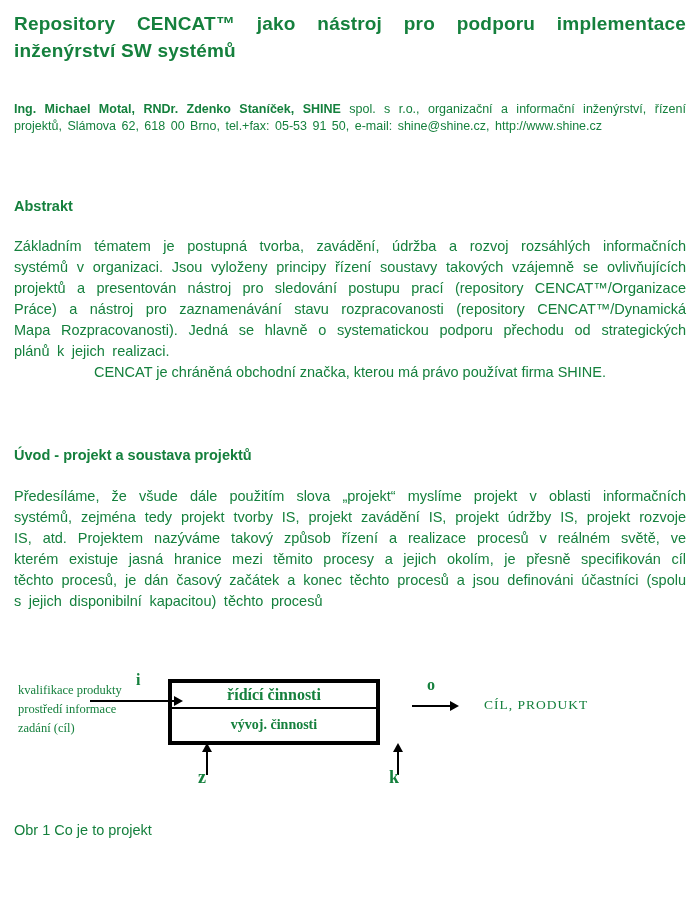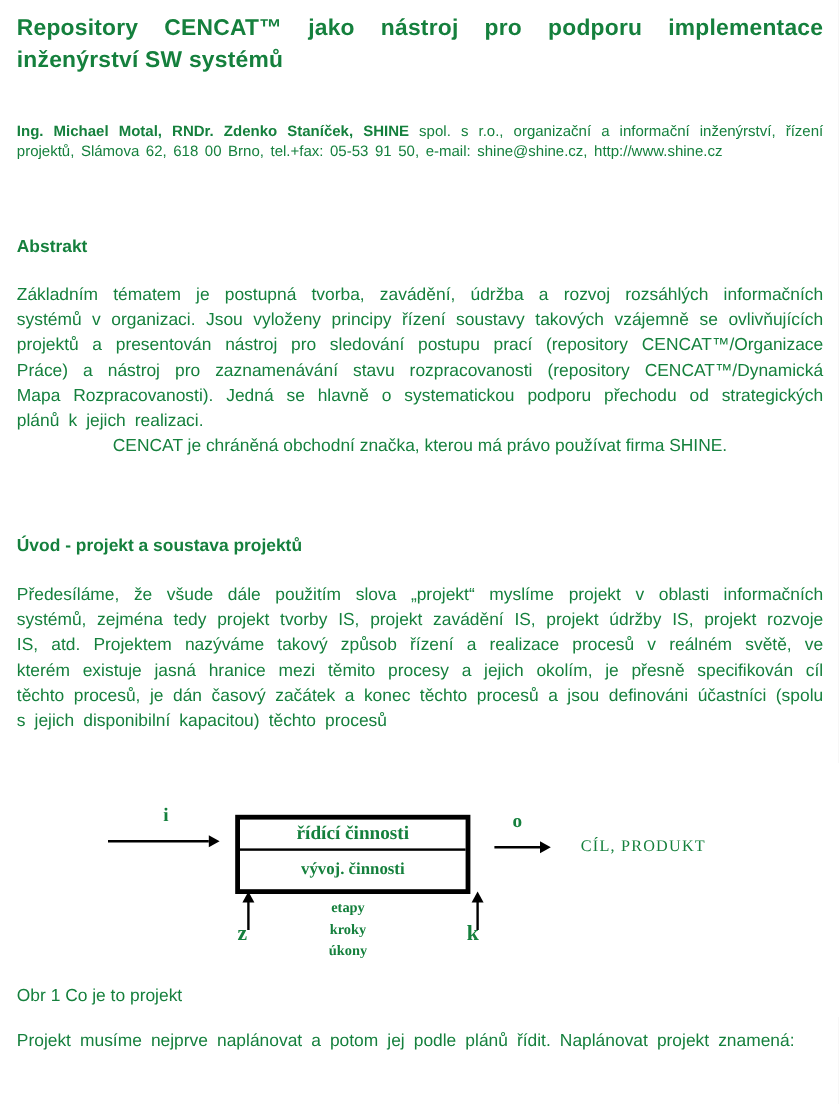--- a/index.html
+++ b/index.html
@@ -32,21 +32,21 @@
   .intro-p{left:14px;top:486px;width:672px;margin:0;}
   .caption{left:14px;top:822px;font-size:14.5px;}
   .closing{left:14px;top:858px;width:672px;margin:0;}
   
   .figure{left:0;top:663px;width:699px;height:155px;}
   .fig-svg{position:absolute;left:0;top:0;width:699px;height:155px;}
   .input-labels{left:18px;top:18px;width:160px;font-family:"Liberation Serif",serif;font-size:12.5px;line-height:19px;}
   .arrow-label{font-family:"Liberation Serif",serif;font-weight:bold;font-size:16px;}
   .lbl-i{left:136px;top:8px;}
   .lbl-o{left:427px;top:13px;}
-  .process-box{left:196px;top:16px;width:196px;height:66px;border:4px solid #000;box-sizing:border-box;}
+  .process-box{left:168px;top:16px;width:212px;height:66px;border:4px solid #000;box-sizing:border-box;}
   .cell{display:flex;align-items:center;justify-content:center;
         font-family:"Liberation Serif",serif;font-weight:bold;}
   .cell-top{height:24px;border-bottom:2px solid #000;font-size:16px;}
   .cell-bottom{height:32px;font-size:14px;}
   .output-label{left:484px;top:34px;font-family:"Liberation Serif",serif;font-size:13.5px;letter-spacing:1px;}
   .below-labels{left:184px;top:84px;width:212px;text-align:center;
         font-family:"Liberation Serif",serif;font-weight:bold;font-size:12px;line-height:18px;}
   .zk{font-family:"Liberation Serif",serif;font-weight:bold;font-size:18px;}
   .lbl-z{left:198px;top:104px;}
   .lbl-k{left:389px;top:104px;}
@@ -86,38 +86,37 @@
       <g>
         <line x1="207" y1="112" x2="207" y2="88" stroke="#000" stroke-width="2"></line>
         <polygon points="202,89 212,89 207,80" fill="#000"></polygon>
       </g>
       <g>
         <line x1="398" y1="112" x2="398" y2="88" stroke="#000" stroke-width="2"></line>
         <polygon points="393,89 403,89 398,80" fill="#000"></polygon>
       </g>
     </svg>
 
+    <div class="abs input-labels">
+      <div>kvalifikace produkty</div>
+      <div>prostředí informace</div>
+      <div>zadání (cíl)</div>
+    </div>
 
     <div class="abs arrow-label lbl-i">i</div>
 
     <div class="abs process-box">
       <div class="cell cell-top">řídící činnosti</div>
       <div class="cell cell-bottom">vývoj. činnosti</div>
     </div>
 
     <div class="abs arrow-label lbl-o">o</div>
     <div class="abs output-label">CÍL, PRODUKT</div>
 
-    <div class="abs below-labels">
-      <div>etapy</div>
-      <div>kroky</div>
-      <div>úkony</div>
-    </div>
 
     <div class="abs zk lbl-z">z</div>
     <div class="abs zk lbl-k">k</div>
   </div>
 
   <div class="abs caption">Obr 1 Co je to projekt</div>
 
-  <p class="abs bodytext closing">Projekt musíme nejprve naplánovat a potom jej podle plánů řídit. Naplánovat projekt znamená:</p>
 
 </div>
 
 </body></html>

